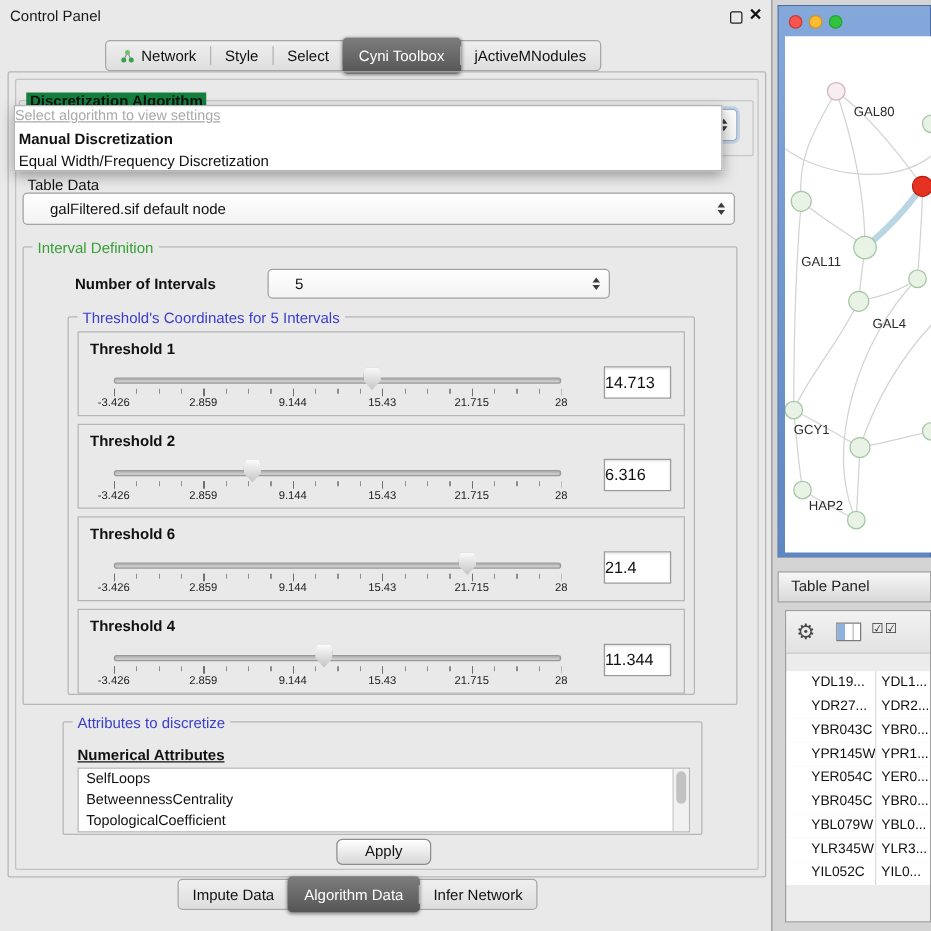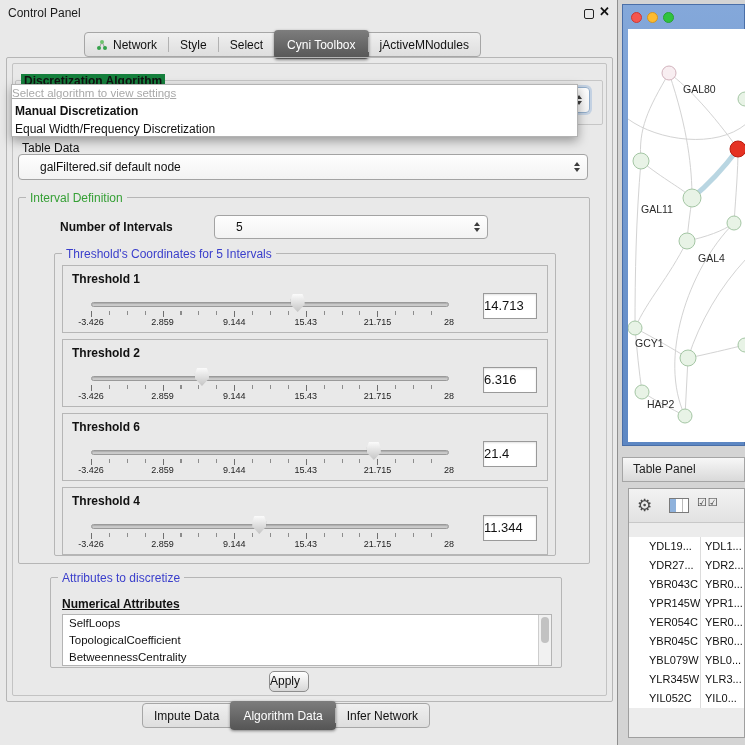--- a/index.html
+++ b/index.html
@@ -48,21 +48,21 @@
   .majorticks { position:absolute; left:0; right:0; top:19px; height:6px; background:repeating-linear-gradient(to right,#6f6f6f 0 1px,transparent 1px 20%); }
   .tick-labels span { position:absolute; top:25px; transform:translateX(-50%); font-size:9px; color:#222; white-space:nowrap; }
   .value-box { position:absolute; right:10px; top:27px; width:54px; height:26px; background:#fff; border:1px solid #9a9a9a; box-shadow:inset 0 1px 2px rgba(0,0,0,.12); font-size:13px; text-align:left; line-height:24px; padding-right:5px; }
 
   
   .attr-list { position:absolute; left:62px; top:614px; width:490px; height:52px; background:#fff; border:1px solid #b4b4b4; overflow:hidden; }
   .attr-item { height:17px; line-height:17px; padding-left:6px; font-size:11.5px; }
   .attr-scroll { position:absolute; right:0; top:0; bottom:0; width:13px; background:#f1f1f1; border-left:1px solid #cdcdcd; }
   .attr-thumb { position:absolute; left:2px; top:2px; width:8px; height:26px; background:#c2c2c2; border-radius:5px; }
 
-  .apply-btn { position:absolute; left:269px; top:671px; width:40px; height:21px; background:linear-gradient(#ffffff,#d7d7d7); border:1px solid #8d8d8d; border-radius:5px; font-size:12px; text-align:left; line-height:19px; }
+  .apply-btn { position:absolute; left:269px; top:671px; width:76px; height:21px; background:linear-gradient(#ffffff,#d7d7d7); border:1px solid #8d8d8d; border-radius:5px; font-size:12px; text-align:center; line-height:19px; }
 
   
   .net-win { left:622px; top:4px; width:123px; height:442px; background:linear-gradient(#84a8da,#5d87c3); border:1px solid #47690; border:1px solid #4a6fa8; }
   .tl { position:absolute; top:7px; width:11px; height:11px; border-radius:50%; }
   .tl.red { left:8px; background:#f6564f; border:1px solid #ca3a34; }
   .tl.yellow { left:24px; background:#fdbb2f; border:1px solid #d09625; }
   .tl.green { left:40px; background:#2fc33e; border:1px solid #27a234; }
   .net-canvas { position:absolute; left:5px; top:24px; width:118px; height:413px; background:#fff; }
 
   
@@ -239,22 +239,22 @@
       </div>
     </div>
     <div class="value-box">11.344</div>
   </div>
 
   <div class="abs panelborder" style="left:50px; top:577px; width:512px; height:91px;"></div>
   <div class="abs legend blue" style="left:58px; top:571px;">Attributes to discretize</div>
   <div class="abs" style="left:62px; top:597px; font-weight:bold;text-decoration:underline;">Numerical Attributes</div>
   <div class="attr-list abs">
     <div class="attr-item">SelfLoops</div>
+    <div class="attr-item">BetweennessCentrality</div>
     <div class="attr-item">TopologicalCoefficient</div>
-    <div class="attr-item">BetweennessCentrality</div>
     <div class="attr-scroll">
         <div class="attr-thumb"></div>
       </div>
   </div>
 
   <div class="apply-btn abs">Apply</div>
 
   <div class="abs tabstrip" style="left:142px; top:703px;">
     <div class="tab">
         <span>Impute Data</span>

